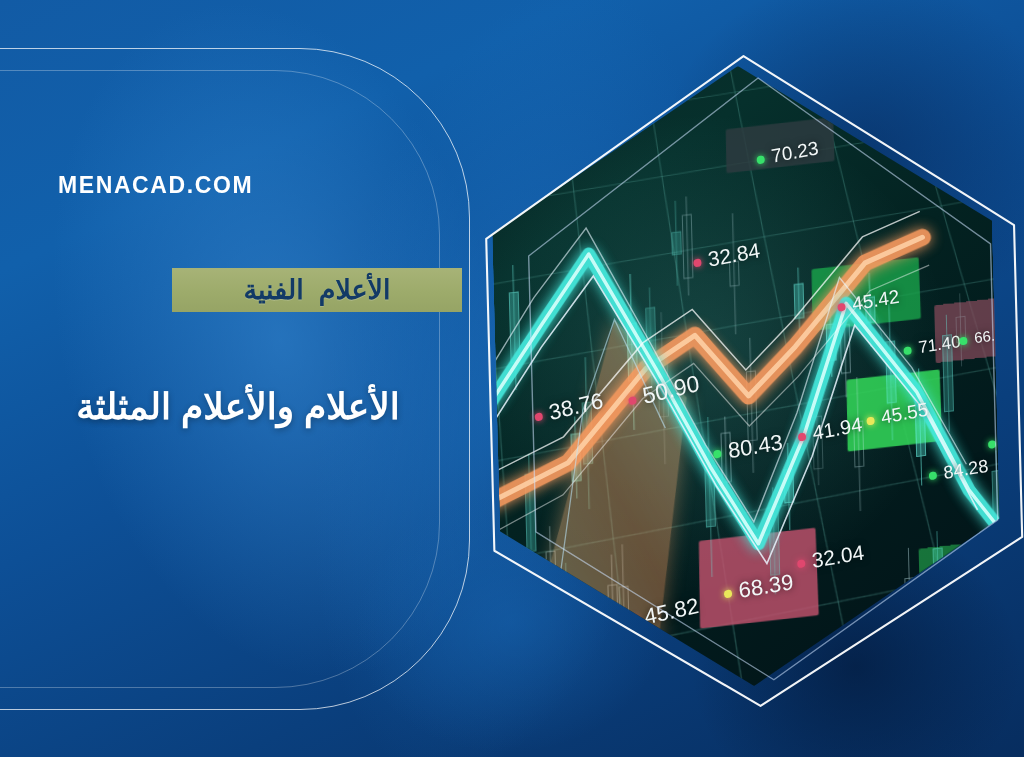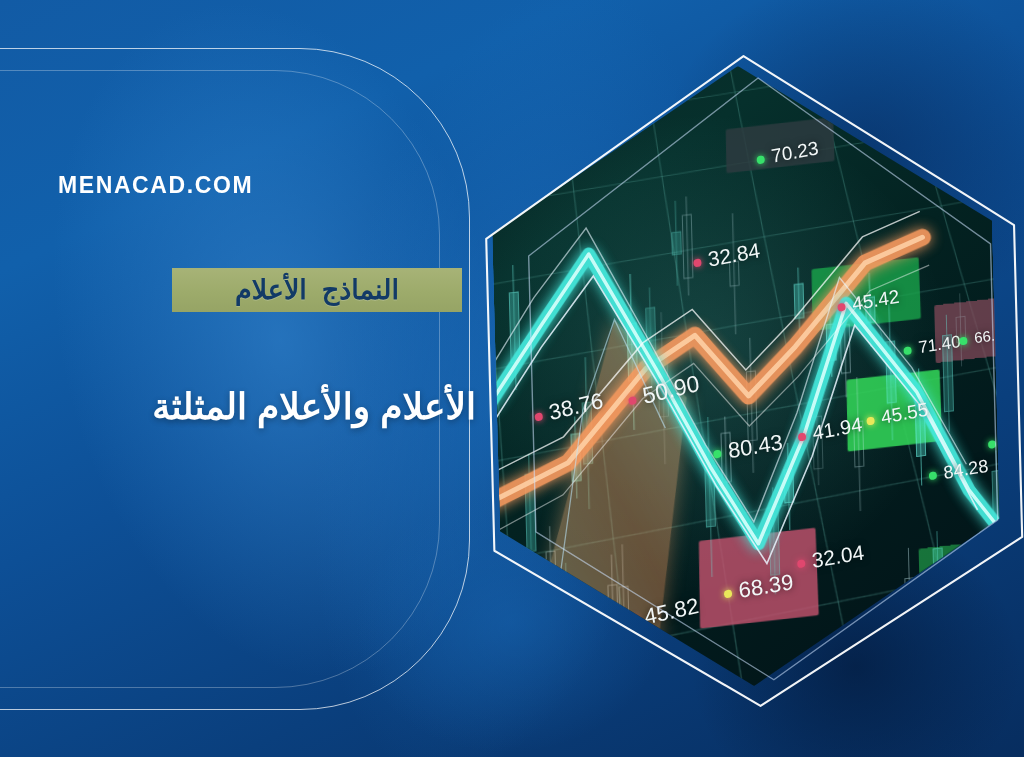--- a/index.html
+++ b/index.html
@@ -88,21 +88,21 @@
     display:flex; align-items:center; justify-content:center;
   }
   #badge-text{
     color:#123a66; font-size:27px; font-weight:700; direction:rtl;
     letter-spacing:0px; white-space:pre;
     text-shadow:0 1px 0 rgba(255,255,255,.18);
   }
 
   
   #title-ar{
-    position:absolute; left:0; top:386px; width:476px; 
+    position:absolute; left:0; top:386px; width:476px; text-align:center;
     color:#ffffff; font-size:36px; font-weight:700; direction:rtl;
     text-shadow:0 2px 6px rgba(0,0,0,.30);
   }
   #title-en{
     position:absolute; left:0; top:472px; width:468px; text-align:center;
     color:#ffffff; font-size:28px; font-weight:700; letter-spacing:2.2px;
     text-shadow:0 2px 6px rgba(0,0,0,.30);
   }
 
   
@@ -166,21 +166,21 @@
   <div id="bg-dark-corner"></div>
 
   <div id="outline-left"></div>
   <div id="outline-left-2"></div>
 
   <div id="logo">
     <div id="logo-url">MENACAD.COM</div>
   </div>
 
   <div id="badge">
-    <span id="badge-text">النماذج  الأعلام</span>
+    <span id="badge-text">الأعلام  الفنية</span>
   </div>
 
   <div id="title-ar">الأعلام والأعلام المثلثة</div>
 
   <div id="hex-wrap">
     <div id="hex-glow"></div>
 
     <div class="hex-clip">
       <div id="hex-photo">
         <div id="hex-grid"></div>

